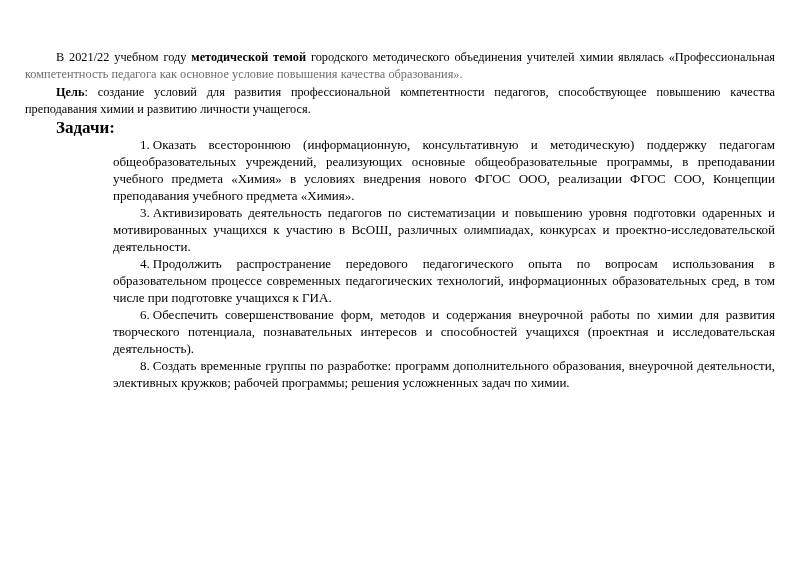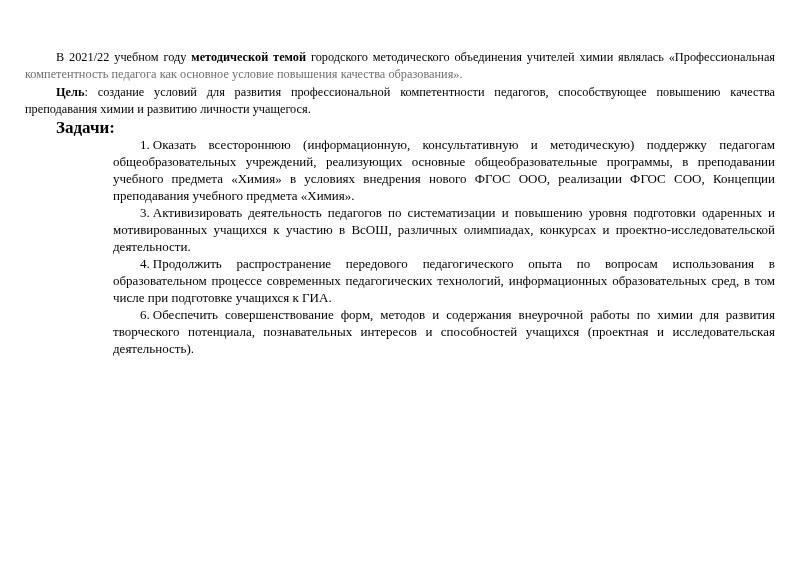--- a/index.html
+++ b/index.html
@@ -96,16 +96,17 @@
 
     <p class="para goal"><b>Цель</b><span>: создание условий для развития профессиональной компетентности педагогов, способствующее повышению качества преподавания химии и развитию личности учащегося.</span></p>
 
     <p class="subhead">Задачи:</p>
 
     <ol class="task-list">
       <li class="task"><span class="num">1.</span><span class="num-gap"></span><span>Оказать всестороннюю (информационную, консультативную и методическую) поддержку педагогам общеобразовательных учреждений, реализующих основные общеобразовательные программы, в преподавании учебного предмета «Химия» в условиях внедрения нового ФГОС ООО, реализации ФГОС СОО, Концепции преподавания учебного предмета «Химия».</span></li>
       <li class="task"><span class="num">3.</span><span class="num-gap"></span><span>Активизировать деятельность педагогов по систематизации и повышению уровня подготовки одаренных и мотивированных учащихся к участию в ВсОШ, различных олимпиадах, конкурсах и проектно-исследовательской деятельности.</span></li>
       <li class="task"><span class="num">4.</span><span class="num-gap"></span><span>Продолжить распространение передового педагогического опыта по вопросам использования в образовательном процессе современных педагогических технологий, информационных образовательных сред, в том числе при подготовке учащихся к ГИА.</span></li>
       <li class="task"><span class="num">6.</span><span class="num-gap"></span><span>Обеспечить совершенствование форм, методов и содержания внеурочной работы по химии для развития творческого потенциала, познавательных интересов и способностей учащихся (проектная и исследовательская деятельность).</span></li>
+      <li class="task"><span class="num">8.</span><span class="num-gap"></span><span>Создать временные группы по разработке: программ дополнительного образования, внеурочной деятельности, элективных кружков; рабочей программы; решения усложненных задач по химии.</span></li>
     </ol>
 
   </div>
 </div>
 
 </body></html>

